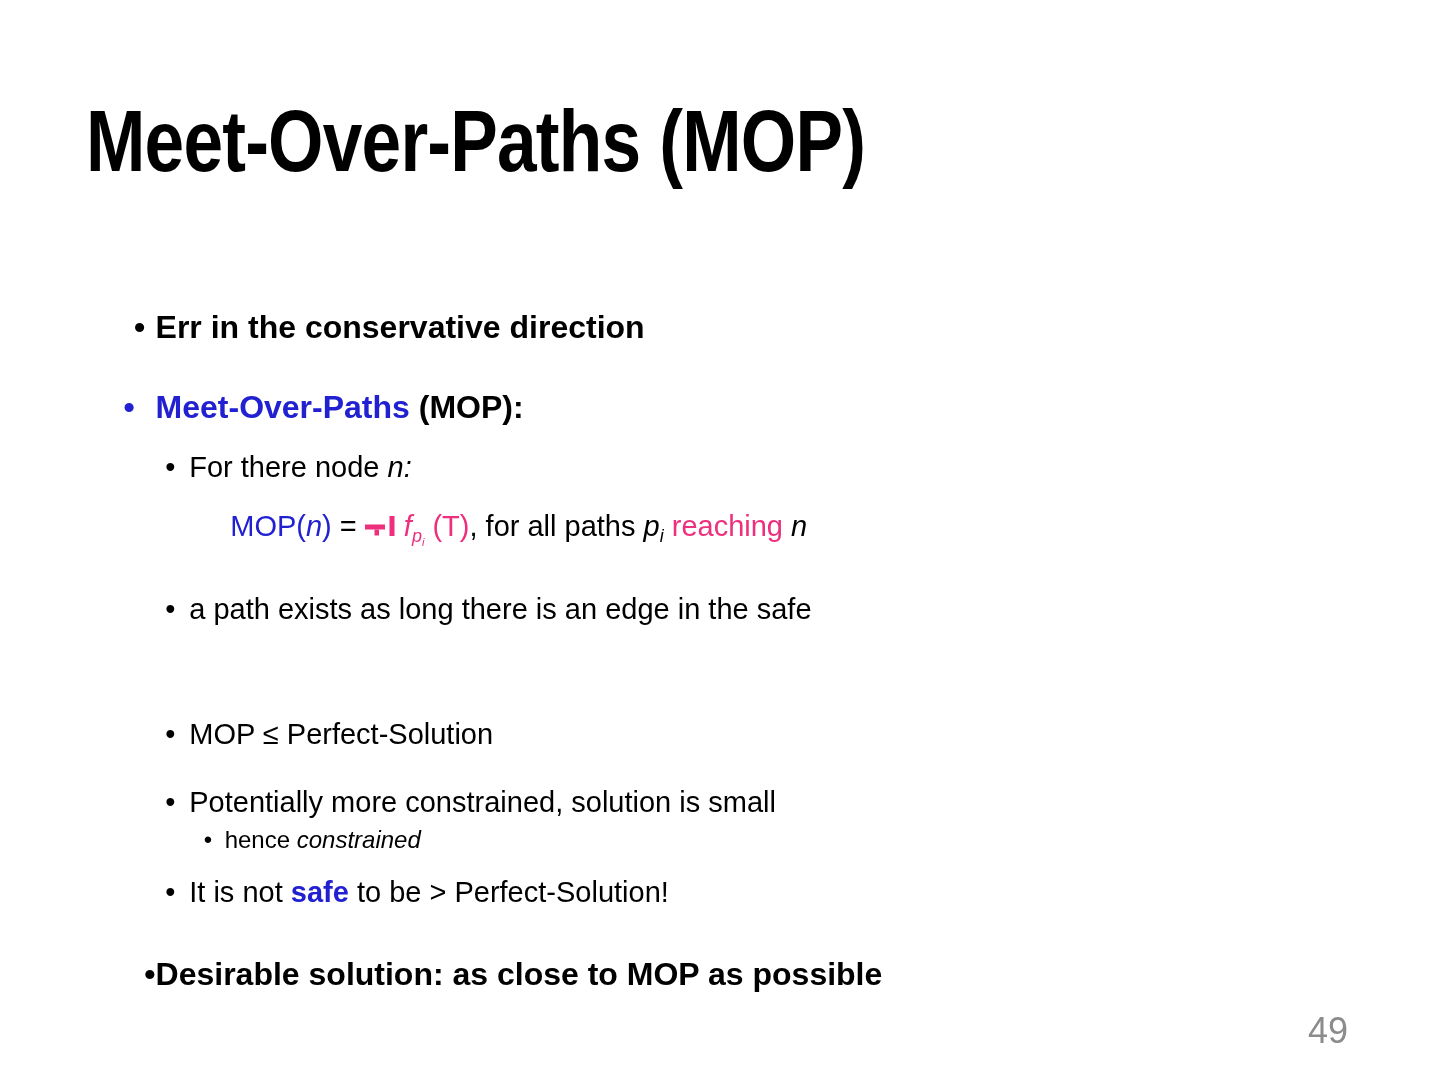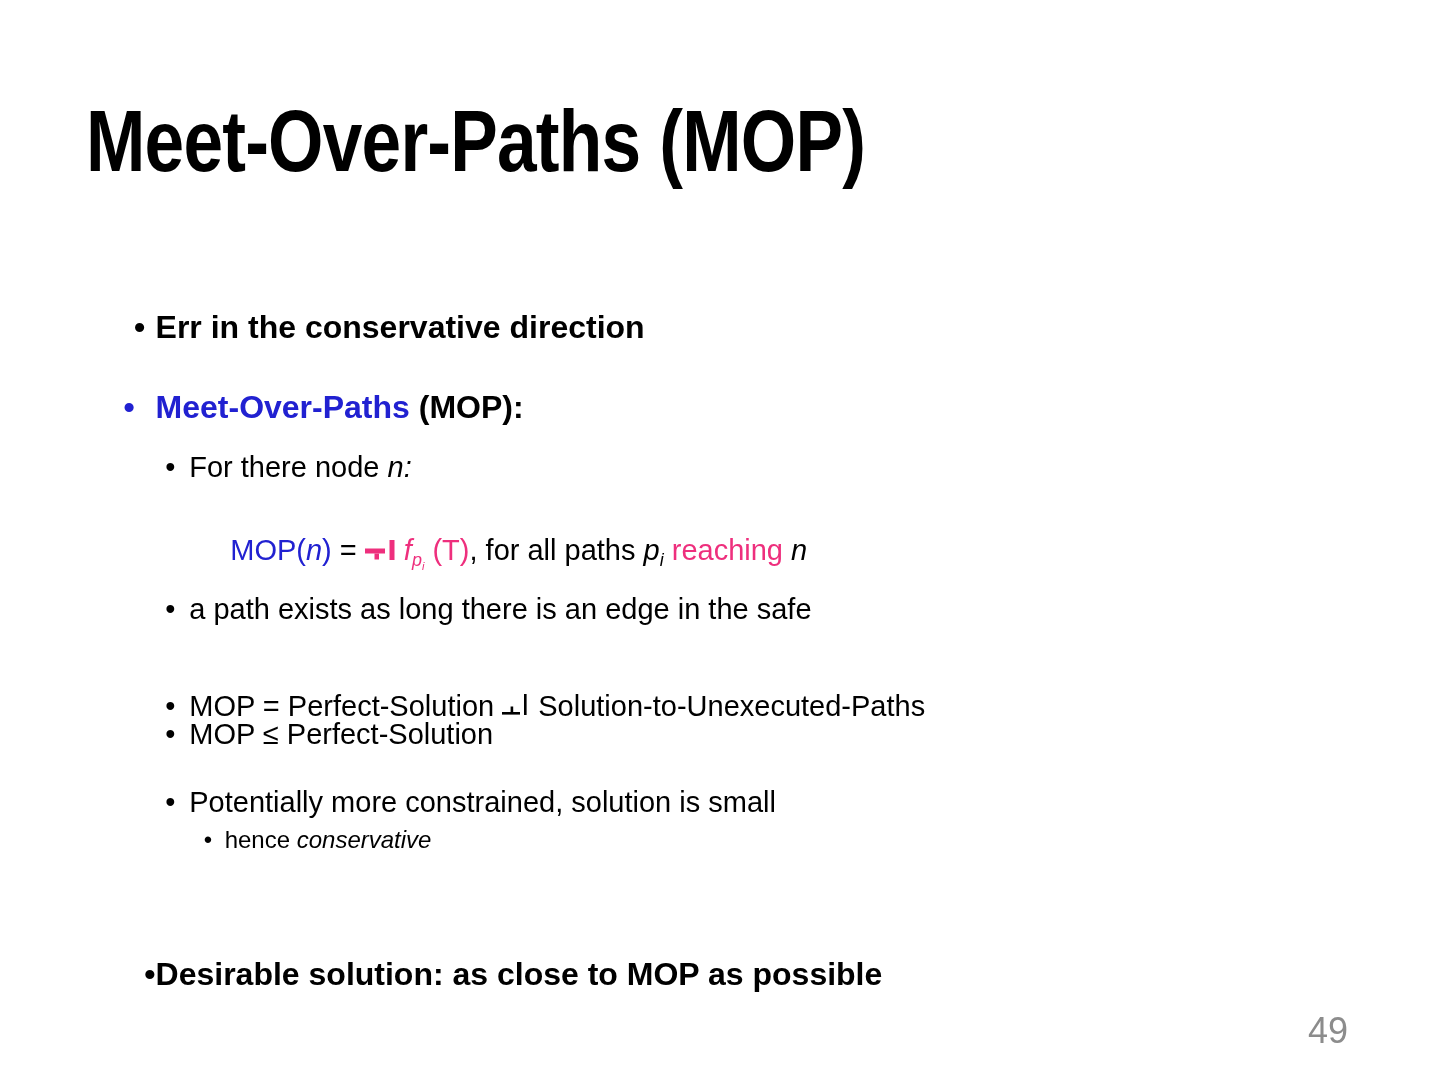--- a/index.html
+++ b/index.html
@@ -34,21 +34,21 @@
   .blue { color: var(--blue, #2121d1); }
   .pink { color: var(--pink, #ee2f7d); }
   .fsub { font-size: 62%; vertical-align: -0.32em; }
   .meet-svg { vertical-align: -2px; }
   .meet-svg.pinkfill rect { fill: var(--pink, #ee2f7d); }
   .meet-svg.blackfill rect { fill: var(--black, #000); }
 
   #r-err        { top: 267px; left: 88px; text-align: center; }
   #r-mop        { top: 347px; left: 88px; }
   #r-foreach    { top: 413px; left: 133px; }
-  #r-formula    { top: 496px; left: 198px; }
+  #r-formula    { top: 472px; left: 198px; }
   #r-pathexists { top: 555px; left: 133px; }
   #r-consider   { top: 604px; left: 133px; }
   #r-mopeq      { top: 652px; left: 133px; }
   #r-mople      { top: 680px; left: 133px; }
   #r-potential  { top: 748px; left: 133px; }
   #r-hence      { top: 795px; left: 177px; }
   #r-safe       { top: 838px; left: 133px; }
   #r-desirable  { top: 914px; left: 88px; text-align: right; }
   .page-number  {
     position: absolute; top: 1010px; left: 1308px;
@@ -81,40 +81,36 @@
         <rect x="9.5" y="13.5" width="4.5" height="6"></rect>
         <rect x="24.5" y="0" width="5" height="20"></rect>
       </svg><span class="pink it" style="margin-left:7px;">f</span><span class="fsub pink"><span class="it">p</span><span class="fsub it">i</span></span><span class="pink"> (T)</span><span>, for all paths </span><span class="it">p</span><span class="fsub it">i</span><span class="pink"> reaching </span><span class="it">n</span>
   </div>
 
   <div class="row l2" id="r-pathexists">
     <span class="b b2">•</span><span>a path exists as long there is an edge in the safe</span>
   </div>
 
 
-  <div class="row l2" id="r-mopeq">
-    <span class="b b2">•</span><span>MOP = Perfect-Solution </span><svg class="meet-svg blackfill" width="28" height="24" viewBox="0 0 28 24">
-        <rect x="0" y="18" width="18" height="2.6"></rect>
-        <rect x="8.6" y="12.5" width="2.6" height="5.5"></rect>
-        <rect x="22" y="0" width="2.6" height="21"></rect>
-      </svg><span> Solution-to-Unexecuted-Paths</span>
-  </div>
 
   <div class="row l2" id="r-mople">
     <span class="b b2">•</span><span>MOP ≤ Perfect-Solution</span>
   </div>
 
   <div class="row l2" id="r-potential">
     <span class="b b2">•</span><span>Potentially more constrained, solution is small</span>
   </div>
 
   <div class="row l3" id="r-hence">
-    <span class="b b3">•</span><span>hence </span><span class="it">conservative</span>
+    <span class="b b3">•</span><span>hence </span><span class="it">constrained</span>
   </div>
 
+  <div class="row l2" id="r-safe">
+    <span class="b b2">•</span><span>It is not </span><span class="blue bold">safe</span><span> to be &gt; Perfect-Solution!</span>
+  </div>
 
   <div class="row l1" id="r-desirable">
     <span class="b b1">•</span><span>Desirable solution: as close to MOP as possible</span>
   </div>
 
   <div class="page-number">49</div>
 
 </div>
 
 </body></html>

